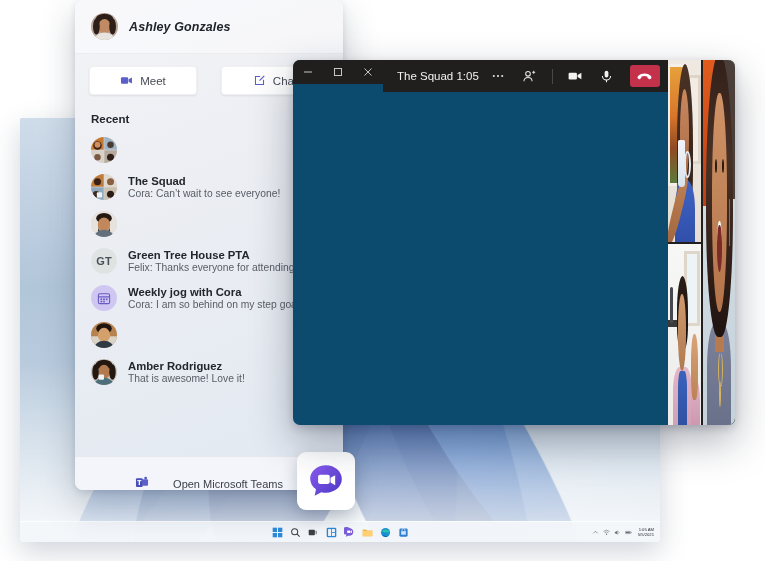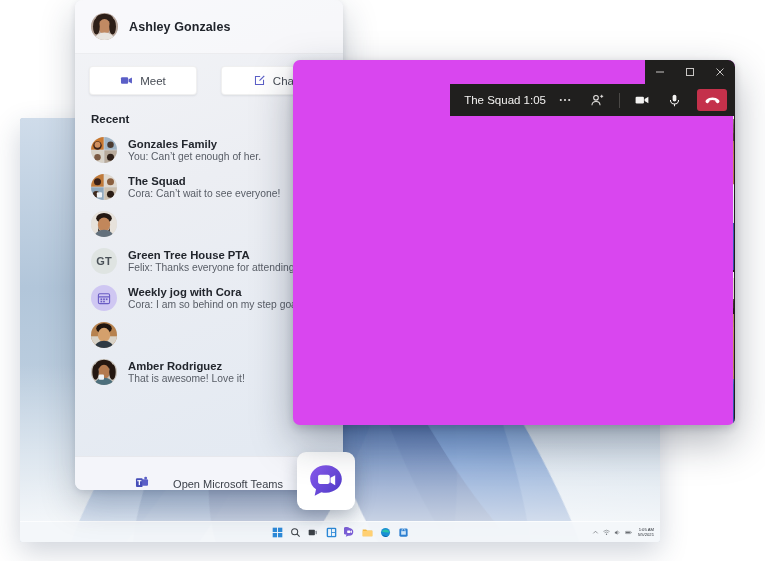--- a/index.html
+++ b/index.html
@@ -71,20 +71,21 @@
     position:absolute;left:75px;top:0;width:268px;height:490px;
     background:linear-gradient(160deg,#f3f4f7 0%,#eceef3 38%,#e2e9f2 100%);
     border-radius:8px;
     box-shadow:0 14px 34px rgba(30,45,70,.26),0 2px 6px rgba(30,45,70,.12);
     overflow:hidden;display:flex;flex-direction:column;
   }
   #fly-header{
     height:53px;flex:0 0 53px;display:flex;align-items:center;gap:11px;
     padding:0 16px;background:rgba(249,250,252,.72);
     border-bottom:1px solid rgba(0,0,0,.045);
+    font-style:italic;
   }
   #fly-header .name{font-size:12.5px;font-weight:700;color:#20242b;letter-spacing:.1px;}
   .avatar{
     width:27px;height:27px;border-radius:50%;flex:0 0 27px;overflow:hidden;
     position:relative;background:#d6d9de;
   }
   .avatar.sm{width:26px;height:26px;flex:0 0 26px;}
 
   
   #fly-actions{display:flex;gap:24px;padding:12px 14px 12px 14px;}
@@ -121,23 +122,23 @@
   
   #teams-pop{
     position:absolute;left:297px;top:452px;width:58px;height:58px;border-radius:9px;
     background:#fff;box-shadow:0 6px 16px rgba(30,45,70,.26);
     display:flex;align-items:center;justify-content:center;
   }
 
   
   #call-win{
     position:absolute;left:293px;top:60px;width:442px;height:365px;
-    border-radius:7px;overflow:hidden;background:#d946ef;
+    border-radius:7px;overflow:hidden;background:#0c4a6e;
     box-shadow:0 16px 40px rgba(20,30,50,.34),0 3px 8px rgba(20,30,50,.18);
-    display:flex;flex-direction:column;align-items:flex-end;
+    display:flex;flex-direction:row;
   }
   #win-chrome{
     height:24px;flex:0 0 24px;background:#201f1e;display:flex;align-items:center;justify-content:flex-end;
   }
   .wbtn{width:30px;height:24px;display:flex;align-items:center;justify-content:center;cursor:pointer;}
   #call-bar{
     height:32px;flex:0 0 32px;background:#201f1e;display:flex;align-items:center;
     padding:0 8px 0 14px;gap:6px;
   }
   #call-title{font-size:11.5px;color:#f3f2f1;flex:1 1 auto;white-space:nowrap;}
@@ -344,24 +345,20 @@
           <circle cx="10" cy="13" r="6.5" fill="#3a2118"></circle>
             <circle cx="10" cy="12" r="4.6" fill="#d08f5e"></circle>
           <rect x="20.5" y="0" width="19.5" height="19.5" fill="#9fb4c6"></rect>
           <circle cx="30" cy="12" r="5" fill="#4a3a30"></circle>
           <rect x="0" y="20.5" width="19.5" height="19.5" fill="#d8d2c8"></rect>
           <circle cx="10" cy="31" r="5" fill="#7b5a44"></circle>
           <rect x="20.5" y="20.5" width="19.5" height="19.5" fill="#b8aa9b"></rect>
           <circle cx="30" cy="31" r="5.4" fill="#2f2019"></circle>
         </svg>
       </div>
-      <div class="chat-txt">
-        <span class="chat-title">Gonzales Family</span>
-        <span class="chat-prev">You: Can’t get enough of her.</span>
-      </div>
     </div>
 
     <div class="chat-row">
       <div class="avatar sm">
         <svg viewBox="0 0 40 40" width="26" height="26">
           <rect x="0" y="0" width="19.5" height="19.5" fill="#c07a3a"></rect>
           <circle cx="10" cy="12" r="5.4" fill="#3a2118"></circle>
           <rect x="20.5" y="0" width="19.5" height="19.5" fill="#e0d9cf"></rect>
           <circle cx="30" cy="12" r="5.4" fill="#8a5f3f"></circle>
           <rect x="0" y="20.5" width="19.5" height="19.5" fill="#8fa8bd"></rect>

